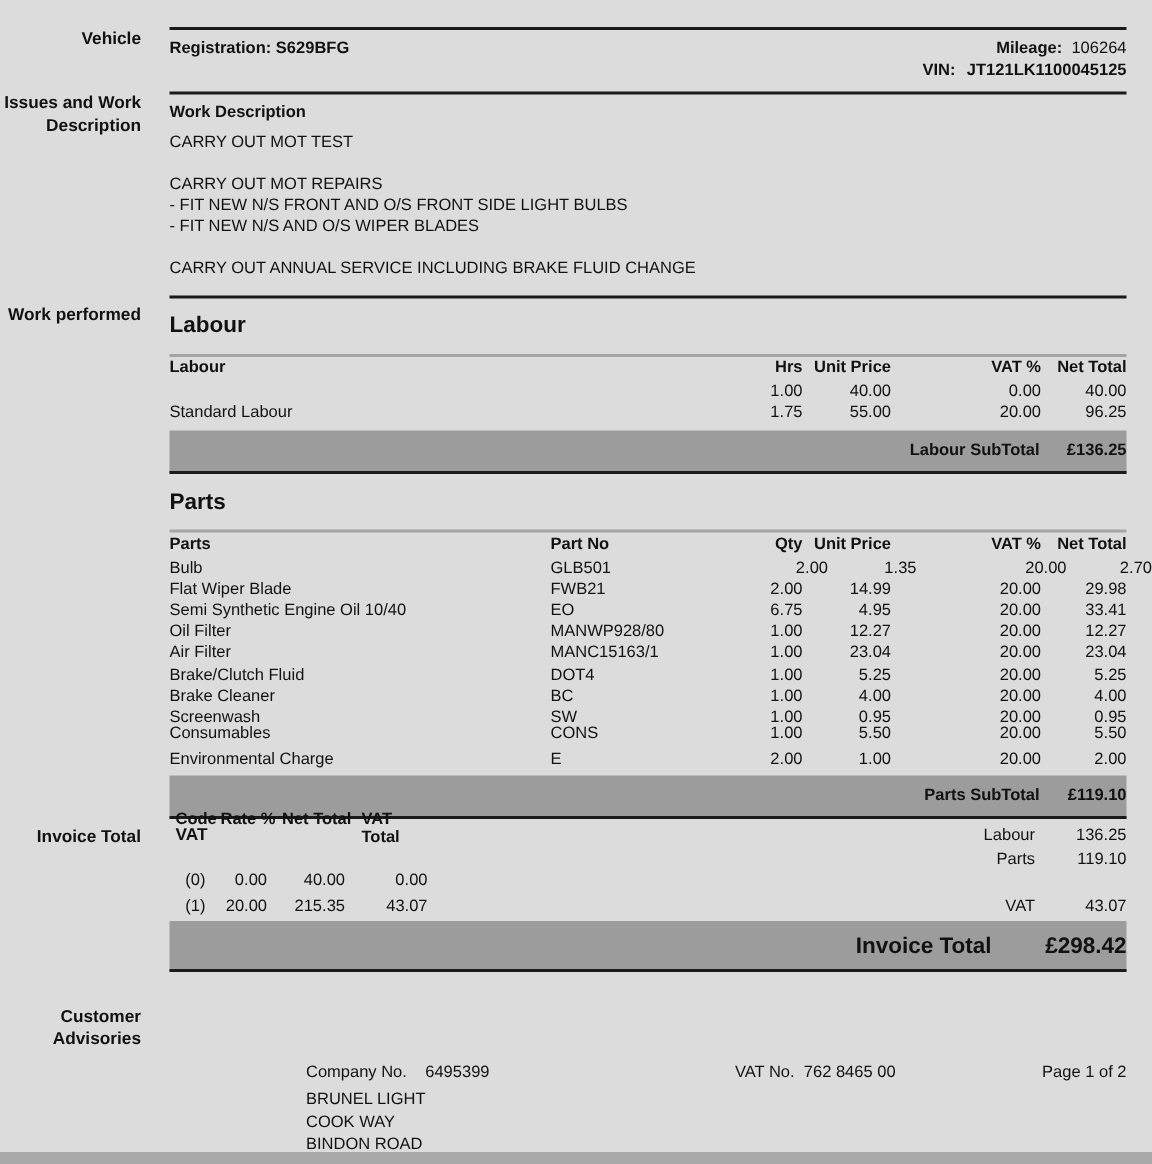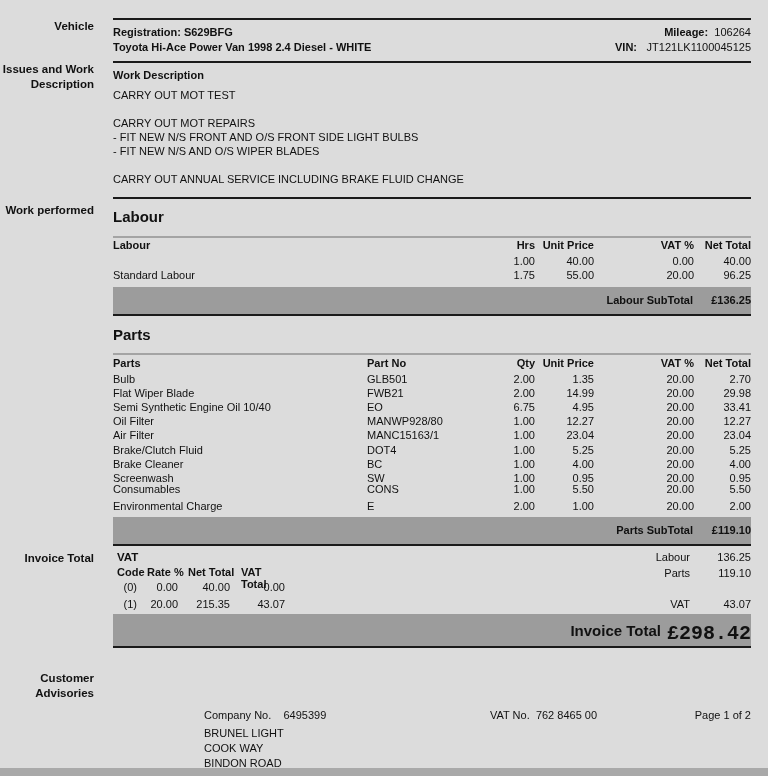--- a/index.html
+++ b/index.html
@@ -35,23 +35,22 @@
   <div>Customer</div>
   <div>Advisories</div>
 </div>
 
 <div class="rule" style="top:18px;height:2px;"></div>
 <div class="row" style="top:25px;">
   <span style="left:0;" class="b"><span style="position:static;">Registration:</span> <span style="position:static;">S629BFG</span></span>
   <span style="right:0;"><span style="position:static;" class="b">Mileage:</span>&nbsp; <span style="position:static;">106264</span></span>
 </div>
 <div class="row" style="top:40px;">
-  <span style="left:0;" class="b">Toyota Hi-Ace Power Van 1998 2.4 Diesel - WHITE</span>
   <span style="left:502px;" class="b">VIN:</span>
-  <span style="right:0;">JT121LK1100045125</span>
+  <span style="right:0;font-weight:bold;">JT121LK1100045125</span>
 </div>
 <div class="rule" style="top:61px;height:2px;"></div>
 
 <div class="row b" style="top:68px;">
     <span style="left:0;">Work Description</span>
   </div>
 <div class="row" style="top:88px;">
     <span style="left:0;">CARRY OUT MOT TEST</span>
   </div>
 <div class="row" style="top:116px;">
@@ -99,21 +98,21 @@
 <div class="thin" style="top:353px;"></div>
 <div class="row b" style="top:356px;">
   <span style="left:0;">Parts</span>
   <span style="left:254px;">Part No</span>
   <span style="right:216px;">Qty</span>
   <span style="right:157px;">Unit Price</span>
   <span style="right:57px;">VAT %</span>
   <span style="right:0;">Net Total</span>
 </div>
 <div id="parts-rows">
-    <div class="row" style="top: 372px;">
+    <div class="row" style="top: 372px; padding-left: 17px;">
       <span style="left:0;">Bulb</span>
       <span style="left:254px;">GLB501</span>
       <span style="right:216px;">2.00</span>
       <span style="right:157px;">1.35</span>
       <span style="right:57px;">20.00</span>
       <span style="right:0;">2.70</span>
     </div>
     <div class="row" style="top: 386.1px;">
       <span style="left:0;">Flat Wiper Blade</span>
       <span style="left:254px;">FWB21</span>
@@ -186,21 +185,21 @@
       <span style="right:57px;">20.00</span>
       <span style="right:0;">2.00</span>
     </div>
   </div>
 <div class="bar" style="top:517px;height:29px;">
   <span class="abs b" style="right:58px;top:7px;">Parts SubTotal</span>
   <span class="abs b" style="right:0;top:7px;">£119.10</span>
 </div>
 
 <div class="abs b" style="left:117px;top:551px;font-size:11.5px;">VAT</div>
-<div class="abs b" style="left:117px;top:566px;width:170px;height:14px;">
+<div class="abs b" style="left:117px;top:540px;width:170px;height:14px;">
   <span class="abs" style="left:0;">Code</span>
   <span class="abs" style="left:30px;">Rate %</span>
   <span class="abs" style="left:71px;">Net Total</span>
   <span class="abs" style="left:124px;">VAT Total</span>
 </div>
 <div class="abs" style="left:117px;top:581px;width:170px;height:14px;">
   <span class="abs" style="right:150px;">(0)</span>
   <span class="abs" style="right:109px;">0.00</span>
   <span class="abs" style="right:57px;">40.00</span>
   <span class="abs" style="right:2px;">0.00</span>
@@ -214,21 +213,21 @@
 
 <div class="abs r" style="right:78px;top:551px;">Labour</div>
 <div class="abs r" style="right:17px;top:551px;">136.25</div>
 <div class="abs r" style="right:78px;top:567px;">Parts</div>
 <div class="abs r" style="right:17px;top:567px;">119.10</div>
 <div class="abs r" style="right:78px;top:598px;">VAT</div>
 <div class="abs r" style="right:17px;top:598px;">43.07</div>
 
 <div class="bar" style="top:614px;height:34px;">
   <span class="abs b" style="right:90px;top:8px;font-size:15px;">Invoice Total</span>
-  <span class="abs b" style="right:0;top:8px;font-size:20px;font-family:Liberation Mono, monospace;">£298.42</span>
+  <span class="abs b" style="right:0;top:8px;font-size:15px;">£298.42</span>
 </div>
 
 <div class="abs" style="left:204px;top:709px;">
   <span>Company No.</span>&nbsp;&nbsp;&nbsp;
   <span>6495399</span>
 </div>
 <div class="abs" style="left:490px;top:709px;">
   <span>VAT No.</span>&nbsp;
   <span>762 8465 00</span>
 </div>

